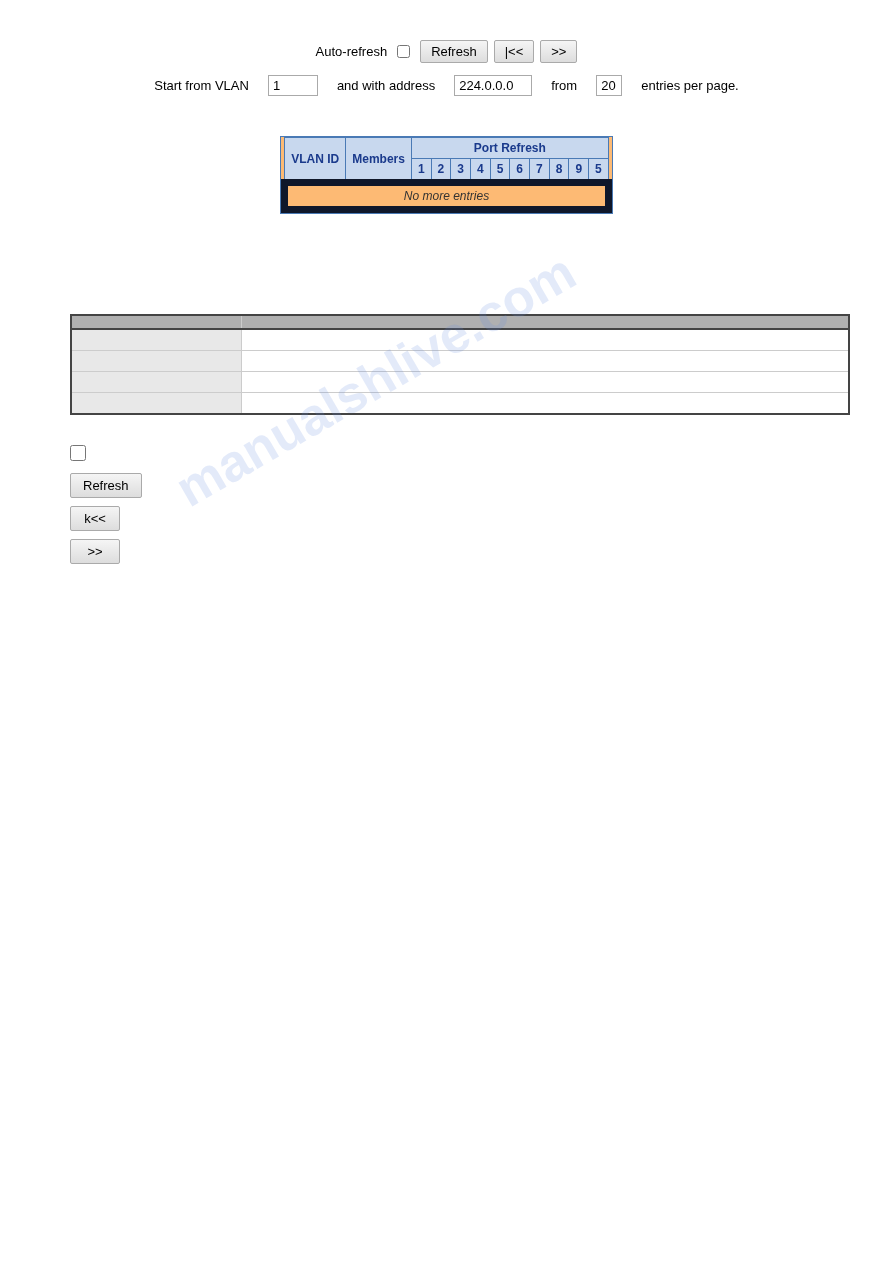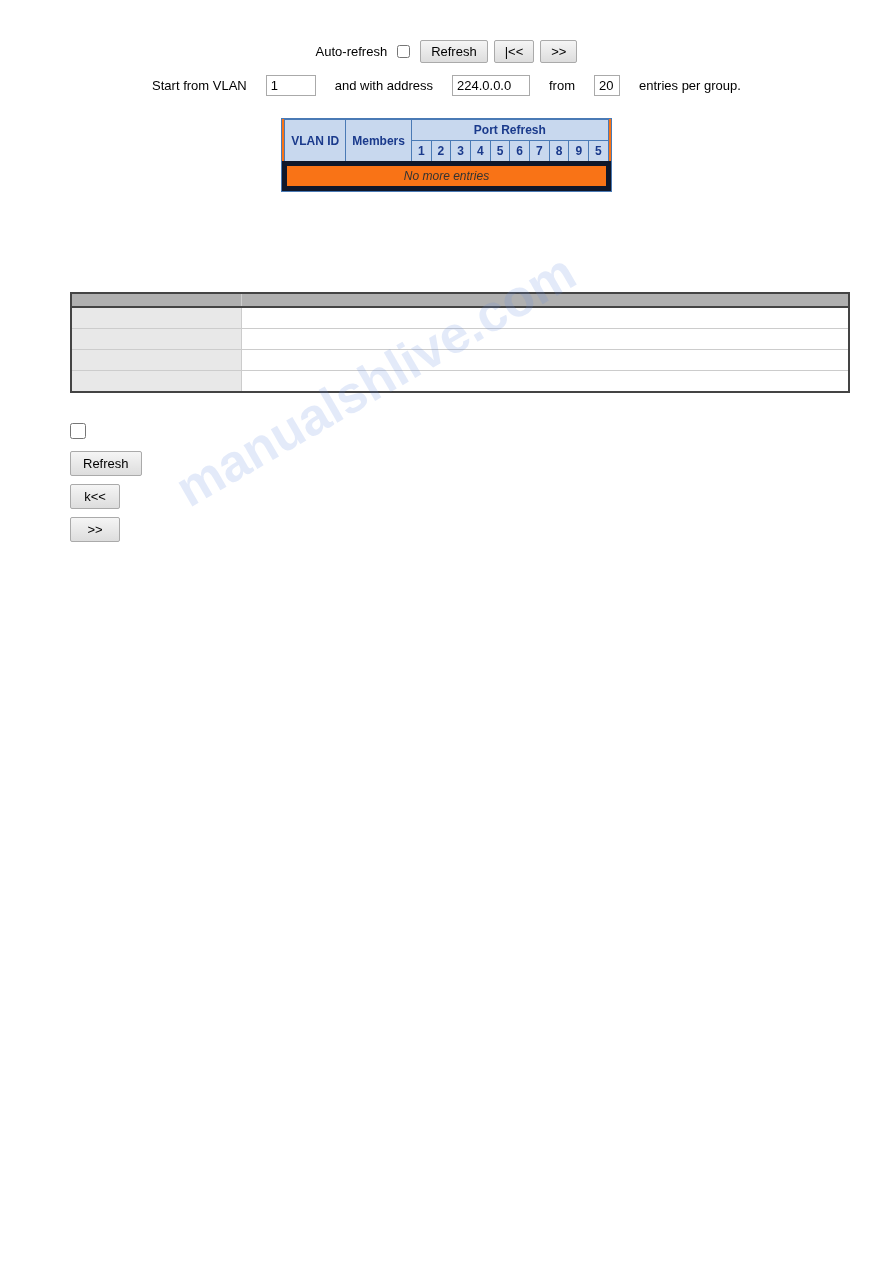--- a/index.html
+++ b/index.html
@@ -99,40 +99,41 @@
     .filter-input-num {
       border: 1px solid #aaa;
       padding: 2px 4px;
       font-size: 13px;
       width: 26px;
     }
 
     
     .table-container {
       border: 1px solid #4a7ab5;
-      background: #f97316;
+      background: #fdba74;
+      margin-top: 18px;
     }
 
     table.main-table {
       border-collapse: collapse;
       font-size: 12px;
     }
 
     table.main-table th {
       background: #c8d8ee;
       color: #1a3a8c;
       font-weight: bold;
       border: 1px solid #4a7ab5;
       padding: 3px 6px;
       text-align: center;
       white-space: nowrap;
     }
 
     table.main-table td {
-      border: 5px solid #0f172a;
+      border: 7px solid #0f172a;
       padding: 3px 6px;
       text-align: center;
       white-space: nowrap;
     }
 
     .no-entries-row td {
       font-style: italic;
       color: #333;
       text-align: left;
       padding: 4px 6px;
@@ -220,21 +221,21 @@
     <button class="btn">&gt;&gt;</button>
   </div>
 
   <div class="filter-row">
     <span>Start from VLAN</span>
     <input type="text" class="filter-input" value="1" style="">
     <span>and with address</span>
     <input type="text" class="filter-input-wide" value="224.0.0.0" style="">
     <span>from</span>
     <input type="text" class="filter-input-num" value="20" style="">
-    <span>entries per group.</span>
+    <span>entries per page.</span>
   </div>
 
   <div class="table-container">
     <table class="main-table">
       <thead>
         <tr>
           <th rowspan="2">VLAN ID</th>
           <th rowspan="2">Members</th>
           <th colspan="10">Port Refresh</th>
         </tr>

